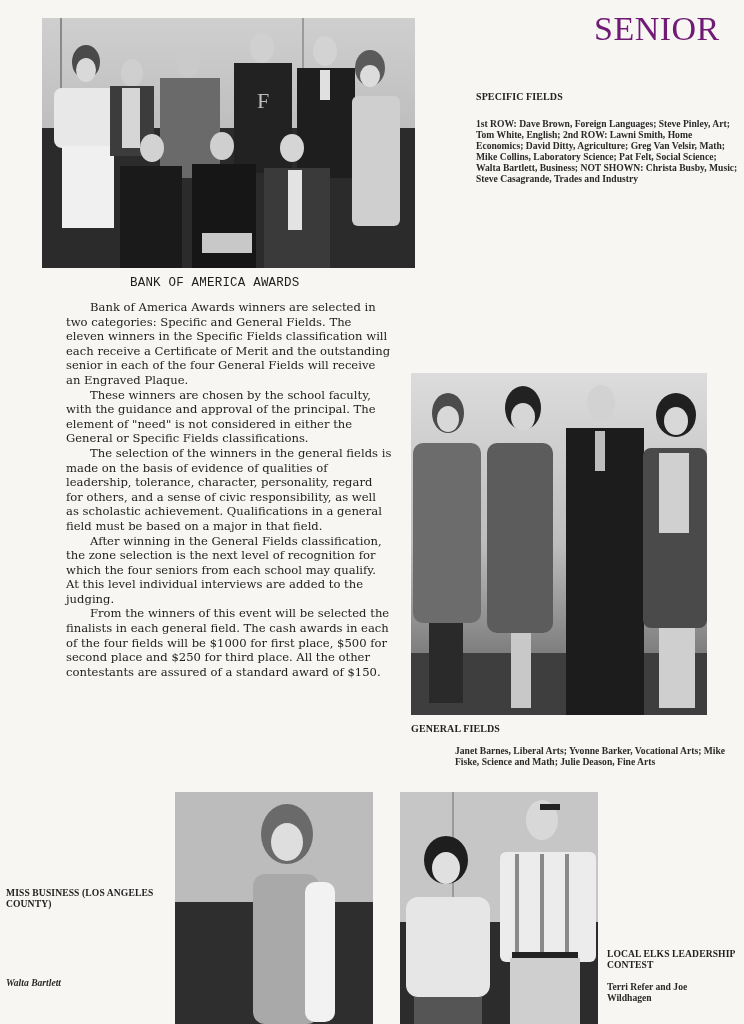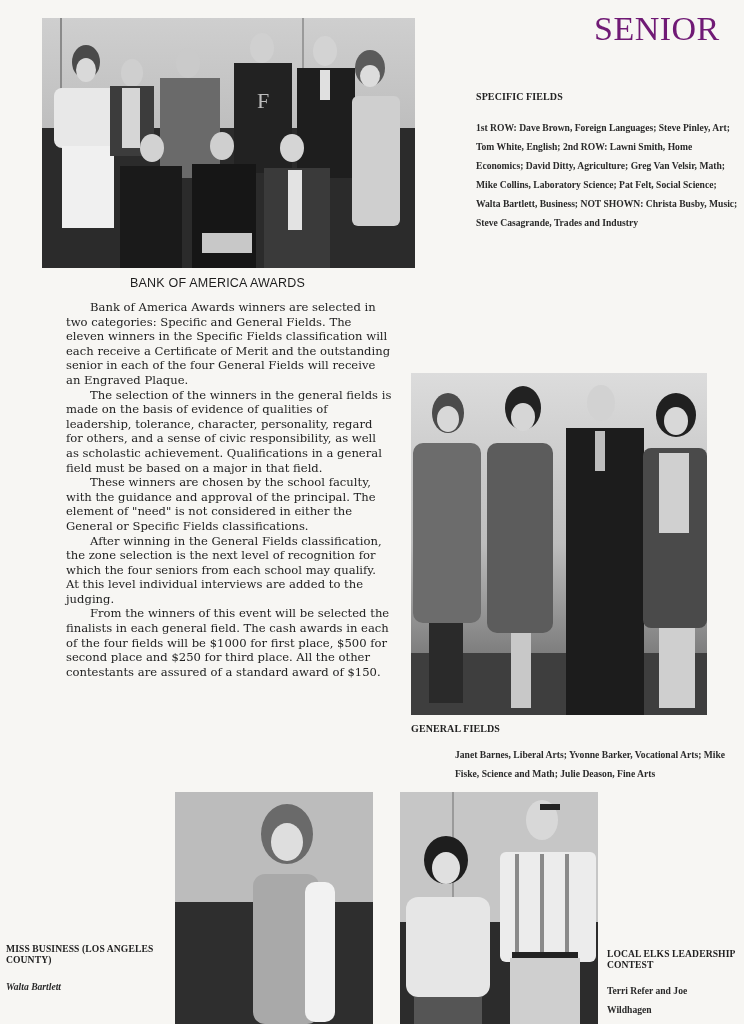--- a/index.html
+++ b/index.html
@@ -14,24 +14,24 @@
     font-size:34px; letter-spacing:0.5px; color:#701a75; white-space:nowrap;
   }
   .photo { background:#6f6f6f; overflow:hidden; }
   .photo svg { display:block; width:100%; height:100%; }
   .cap-head {
     font-family:"Liberation Serif", serif; font-size:10px; font-weight:bold;
     color:#222; letter-spacing:0.1px;
   }
   .cap-body {
     font-family:"Liberation Serif", serif; font-size:9.6px; font-weight:bold;
-    color:#2a2a2a; line-height:19px;
+    color:#2a2a2a; line-height:11px;
   }
   .article-head {
-    left:130px; top:276px; width:220px; font-family:Liberation Sans, sans-serif;
+    left:130px; top:276px; width:220px; font-family:Liberation Mono, monospace;
     font-size:12.5px; color:#1d1d1d; letter-spacing:0.2px; white-space:nowrap;
   }
   .article {
     left:66px; top:300px; width:326px;
     font-family:"DejaVu Serif", serif; font-size:11.6px; line-height:14.6px;
     color:#222; text-align:left;
   }
   .article p { margin:0; text-indent:24px; }
 </style>
 </head>
@@ -81,22 +81,22 @@
     <rect x="246" y="152" width="14" height="60" fill="#e3e3e3"></rect>
   </svg>
 </div>
 
 <div class="abs cap-head" style="left:476px; top:91px;">SPECIFIC FIELDS</div>
 <div class="abs cap-body" style="left:476px; top:118px; width:262px;">1st ROW: Dave Brown, Foreign Languages; Steve Pinley, Art; Tom White, English; 2nd ROW: Lawni Smith, Home Economics; David Ditty, Agriculture; Greg Van Velsir, Math; Mike Collins, Laboratory Science; Pat Felt, Social Science; Walta Bartlett, Business; NOT SHOWN: Christa Busby, Music; Steve Casagrande, Trades and Industry</div>
 
 <div class="abs article-head">BANK OF AMERICA AWARDS</div>
 <div class="abs article">
   <p>Bank of America Awards winners are selected in two categories: Specific and General Fields. The eleven winners in the Specific Fields classification will each receive a Certificate of Merit and the outstanding senior in each of the four General Fields will receive an Engraved Plaque.</p>
+  <p>These winners are chosen by the school faculty, with the guidance and approval of the principal. The element of "need" is not considered in either the General or Specific Fields classifications.</p>
   <p>The selection of the winners in the general fields is made on the basis of evidence of qualities of leadership, tolerance, character, personality, regard for others, and a sense of civic responsibility, as well as scholastic achievement. Qualifications in a general field must be based on a major in that field.</p>
-  <p>These winners are chosen by the school faculty, with the guidance and approval of the principal. The element of "need" is not considered in either the General or Specific Fields classifications.</p>
   <p>After winning in the General Fields classification, the zone selection is the next level of recognition for which the four seniors from each school may qualify. At this level individual interviews are added to the judging.</p>
   <p>From the winners of this event will be selected the finalists in each general field. The cash awards in each of the four fields will be $1000 for first place, $500 for second place and $250 for third place. All the other contestants are assured of a standard award of $150.</p>
 </div>
 
 <div class="abs photo" style="left:411px; top:373px; width:296px; height:342px;">
   <svg viewBox="0 0 296 342" preserveAspectRatio="none">
     <defs>
       <linearGradient id="wall2" x1="0" y1="0" x2="0" y2="1">
         <stop offset="0" stop-color="#dcdcdc"></stop>
           <stop offset="0.5" stop-color="#bdbdbd"></stop>
@@ -155,17 +155,17 @@
     <rect x="140" y="12" width="20" height="6" fill="#222"></rect>
     <rect x="100" y="60" width="96" height="110" rx="6" fill="#ececec"></rect>
     <rect x="115" y="62" width="4" height="105" fill="#8a8a8a"></rect>
     <rect x="140" y="62" width="4" height="105" fill="#8a8a8a"></rect>
     <rect x="165" y="62" width="4" height="105" fill="#8a8a8a"></rect>
     <rect x="112" y="160" width="66" height="6" fill="#222"></rect>
     <rect x="110" y="166" width="70" height="66" fill="#cfcfcf"></rect>
   </svg>
 </div>
 
-<div class="abs cap-head" style="left:6px; top:943px; width:166px; font-size:9.6px; line-height:11px;">MISS BUSINESS (LOS ANGELES COUNTY)</div>
+<div class="abs cap-head" style="left:6px; top:887px; width:166px; font-size:9.6px; line-height:11px;">MISS BUSINESS (LOS ANGELES COUNTY)</div>
 <div class="abs cap-body" style="left:6px; top:977px;font-style:italic;">Walta Bartlett</div>
 
 <div class="abs cap-head" style="left:607px; top:948px; width:136px; font-size:9.6px; line-height:11px;">LOCAL ELKS LEADERSHIP CONTEST</div>
 <div class="abs cap-body" style="left:607px; top:981px; width:110px;">Terri Refer and Joe Wildhagen</div>
 
 </body></html>

